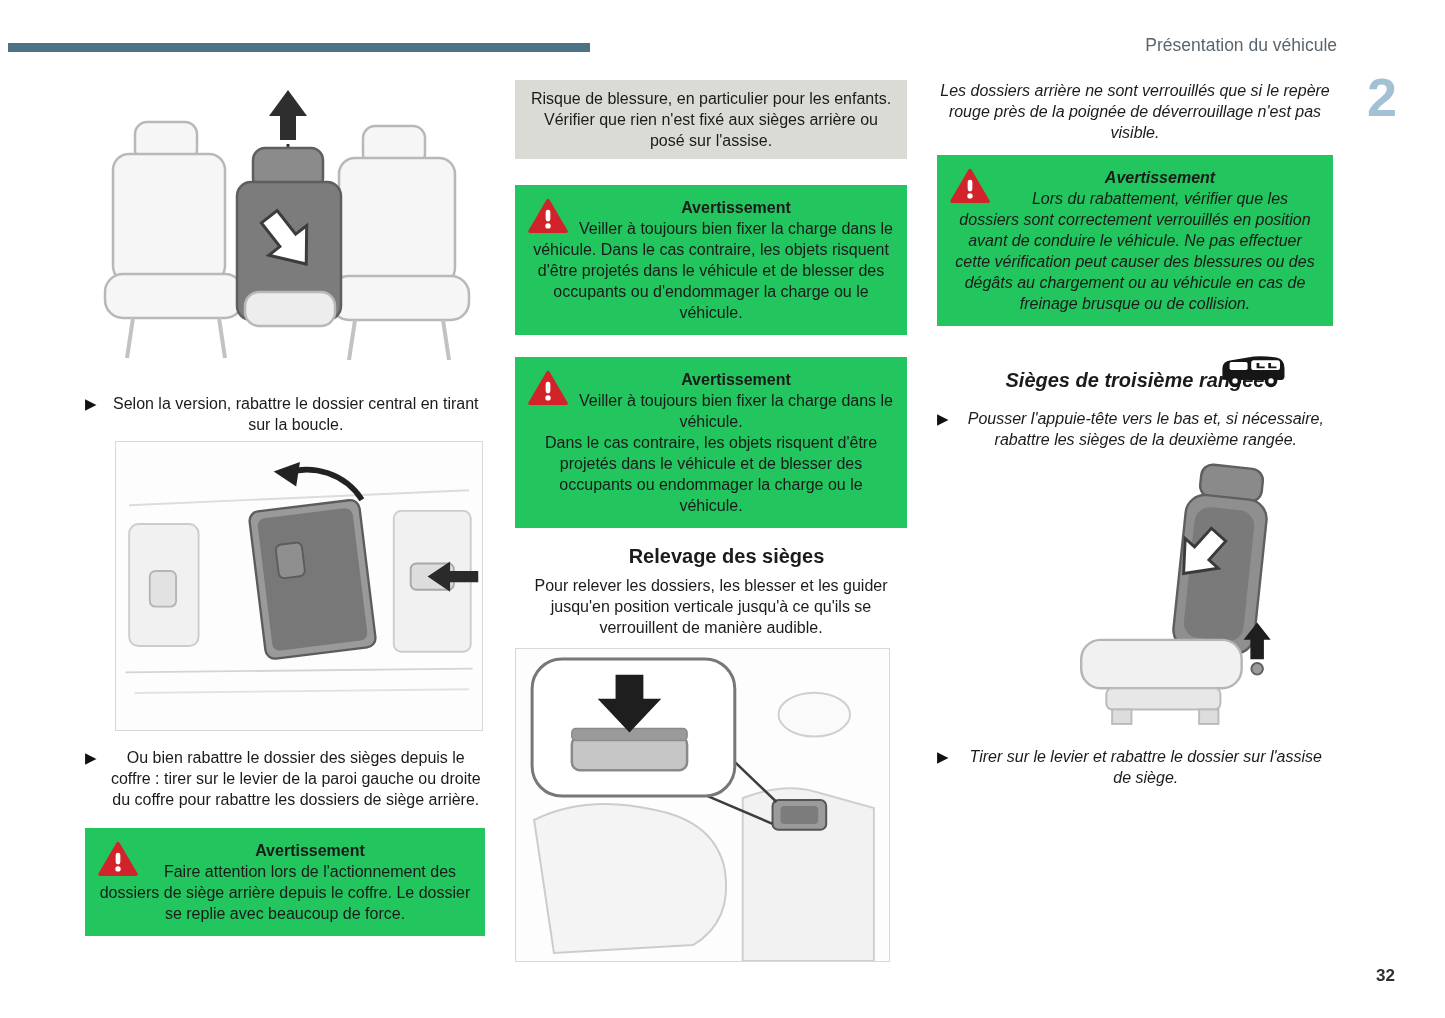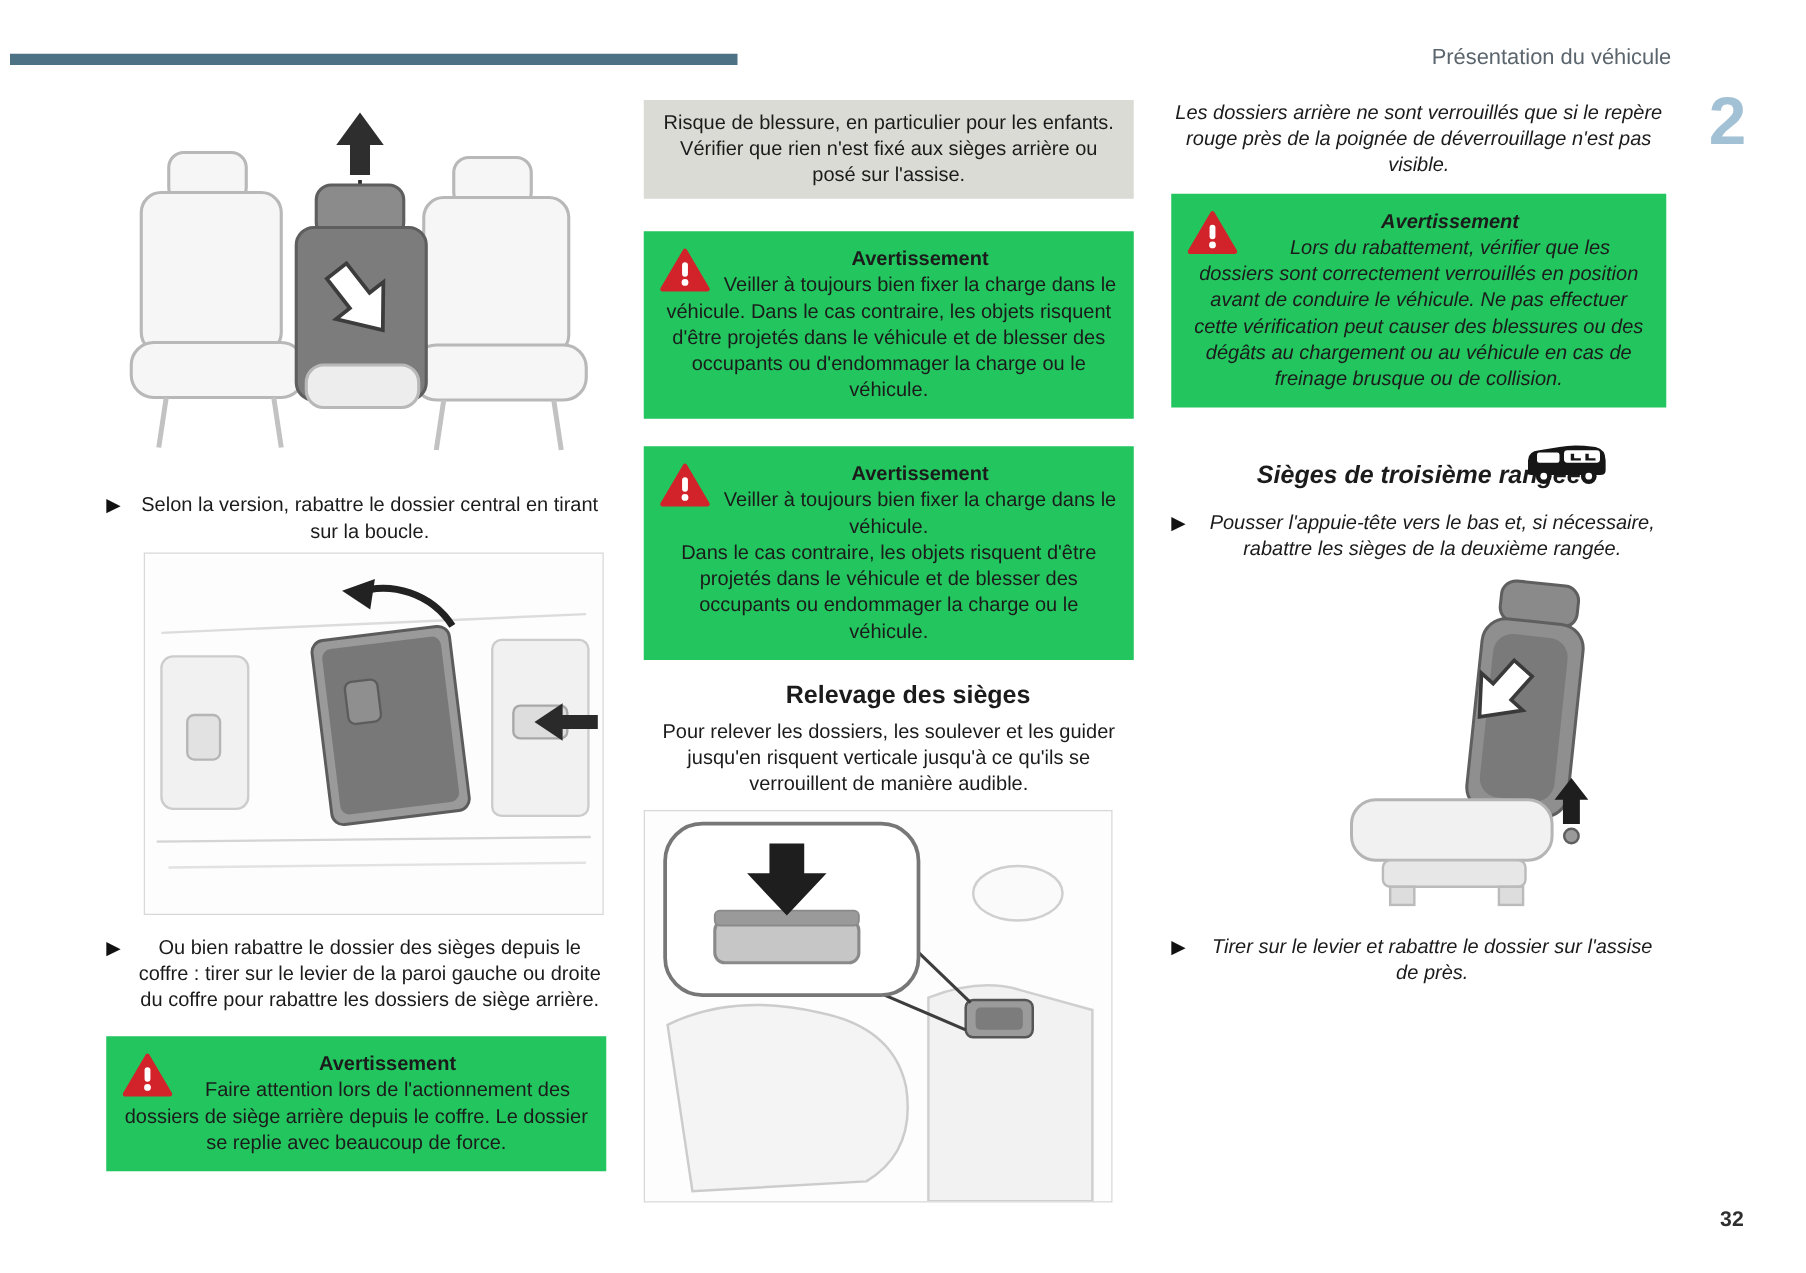--- a/index.html
+++ b/index.html
@@ -171,21 +171,21 @@
       </span>
       <span class="warn-title">Avertissement</span>
       <span class="warn-body">Veiller à toujours bien fixer la charge dans le véhicule.
 Dans le cas contraire, les objets risquent d'être projetés dans le véhicule et de blesser des occupants ou endommager la charge ou le véhicule.</span>
     </div>
 
     <div class="section-head">
       <span class="section-title">Relevage des sièges</span>
     </div>
 
-    <div class="para">Pour relever les dossiers, les soulever et les guider jusqu'en risquent verticale jusqu'à ce qu'ils se verrouillent de manière audible.</div>
+    <div class="para">Pour relever les dossiers, les blesser et les guider jusqu'en position verticale jusqu'à ce qu'ils se verrouillent de manière audible.</div>
 
     <div class="illus-frame latch-illus">
       <svg viewBox="0 0 375 314" width="373" height="312">
         <path d="M 228 150 q 42 -16 74 -6 l 58 16 v 154 h -132 z" fill="#f2f2f2" stroke="#cfcfcf" stroke-width="2"></path>
         <ellipse cx="300" cy="66" rx="36" ry="22" fill="#fafafa" stroke="#cfcfcf" stroke-width="2"></ellipse>
         <path d="M 18 172 q 52 -26 122 -10 q 60 12 70 60 q 8 52 -32 76 l -140 8 z" fill="#f4f4f4" stroke="#cccccc" stroke-width="2"></path>
         <rect x="258" y="152" width="54" height="30" rx="6" fill="#9b9b9b" stroke="#555555" stroke-width="2"></rect>
         <rect x="266" y="158" width="38" height="18" rx="4" fill="#7c7c7c"></rect>
         <line x1="212" y1="106" x2="262" y2="154" stroke="#3d3d3d" stroke-width="2.5"></line>
         <line x1="188" y1="146" x2="258" y2="176" stroke="#3d3d3d" stroke-width="2.5"></line>
@@ -250,18 +250,18 @@
         <g transform="rotate(42 172 110)">
           <path d="M162 74 h20 v26 h13 l-23 28 -23 -28 h13 z" fill="#ffffff" stroke="#3a3a3a" stroke-width="3"></path>
         </g>
         <polygon points="236,174 250,192 243,192 243,212 229,212 229,192 222,192" fill="#1e1e1e"></polygon>
         <circle cx="236" cy="222" r="6" fill="#9a9a9a" stroke="#5f5f5f" stroke-width="2"></circle>
       </svg>
     </div>
 
     <div class="step step-2">
       <span class="bullet">▶</span>
-      <span class="step-text">Tirer sur le levier et rabattre le dossier sur l'assise de près.</span>
+      <span class="step-text">Tirer sur le levier et rabattre le dossier sur l'assise de siège.</span>
     </div>
 
   </div>
 
 </div>
 
 </body></html>

